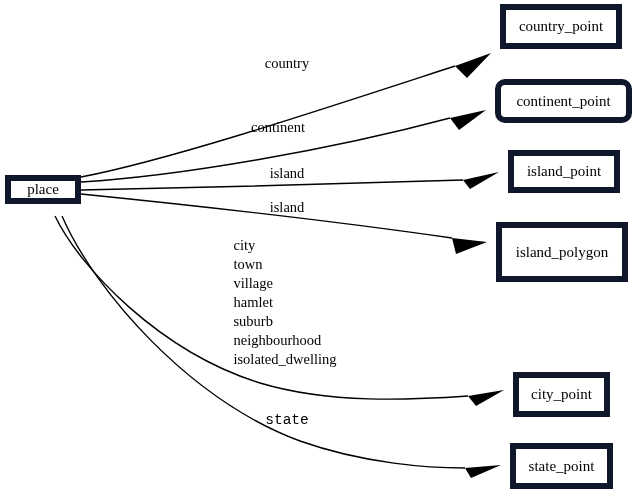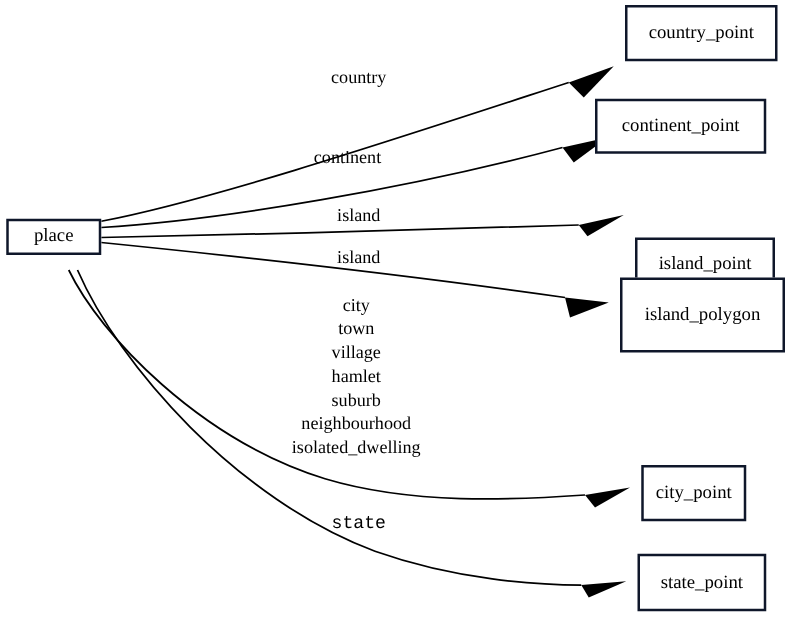--- a/index.html
+++ b/index.html
@@ -18,39 +18,39 @@
   svg#edges-layer {
     position: absolute;
     left: 0;
     top: 0;
     width: 635px;
     height: 496px;
   }
   .node-box {
     position: absolute;
     box-sizing: border-box;
-    border: 2px solid #0f172a;
+    border: 6px solid #0f172a;
     background: #ffffff;
     display: flex;
     align-items: center;
     justify-content: center;
     font-family: "Liberation Serif", "DejaVu Serif", serif;
     font-size: 15px;
     color: #000000;
     line-height: 1;
     white-space: nowrap;
   }
   .edge-label {
     position: absolute;
     font-family: "Liberation Serif", "DejaVu Serif", serif;
     font-size: 14.5px;
     color: #000000;
     line-height: 16.5px;
     white-space: pre;
-    text-align: center;
+    text-align: left;
     transform: translate(-50%, -50%);
     background: transparent;
   }
   .edge-label.multi {
     line-height: 19px;
   }
 </style>
 </head>
 <body>
 
@@ -71,24 +71,24 @@
         <path d="M 463 180 L 499 172 L 470 189 Z" fill="#000000"></path>
         <path d="M 452 238 L 487 242 L 456 254 Z" fill="#000000"></path>
         <path d="M 468 396 L 504 390 L 476 406 Z" fill="#000000"></path>
         <path d="M 465 468 L 501 465 L 471 478 Z" fill="#000000"></path>
       </g>
   </svg>
 
   <div id="nodes-layer">
       <div class="node-box" style="left: 5px; top: 175px; width: 76px; height: 29px;">place</div>
       <div class="node-box" style="left: 500px; top: 4px; width: 122px; height: 45px;">country_point</div>
-      <div class="node-box" style="left: 476px; top: 79px; width: 137px; height: 44px;">continent_point</div>
-      <div class="node-box" style="left: 508px; top: 150px; width: 112px; height: 43px; margin-top: 40px;">island_point</div>
+      <div class="node-box" style="left: 495px; top: 79px; width: 137px; height: 44px; border-radius: 10px;">continent_point</div>
+      <div class="node-box" style="left: 508px; top: 150px; width: 112px; height: 43px;">island_point</div>
       <div class="node-box" style="left: 496px; top: 222px; width: 132px; height: 60px;">island_polygon</div>
-      <div class="node-box" style="left: 513px; top: 372px; width: 84px; height: 45px;">city_point</div>
+      <div class="node-box" style="left: 513px; top: 372px; width: 97px; height: 45px;">city_point</div>
       <div class="node-box" style="left: 510px; top: 443px; width: 103px; height: 46px; font-family: Liberation Serif, serif;">state_point</div>
     </div>
   <div id="labels-layer">
       <div class="edge-label" style="left: 287px; top: 63px;">country</div>
       <div class="edge-label" style="left: 278px; top: 127px;">continent</div>
       <div class="edge-label" style="left: 287px; top: 173px;">island</div>
       <div class="edge-label" style="left: 287px; top: 207px;">island</div>
       <div class="edge-label multi" style="left: 285px; top: 302px;">city
 town
 village

